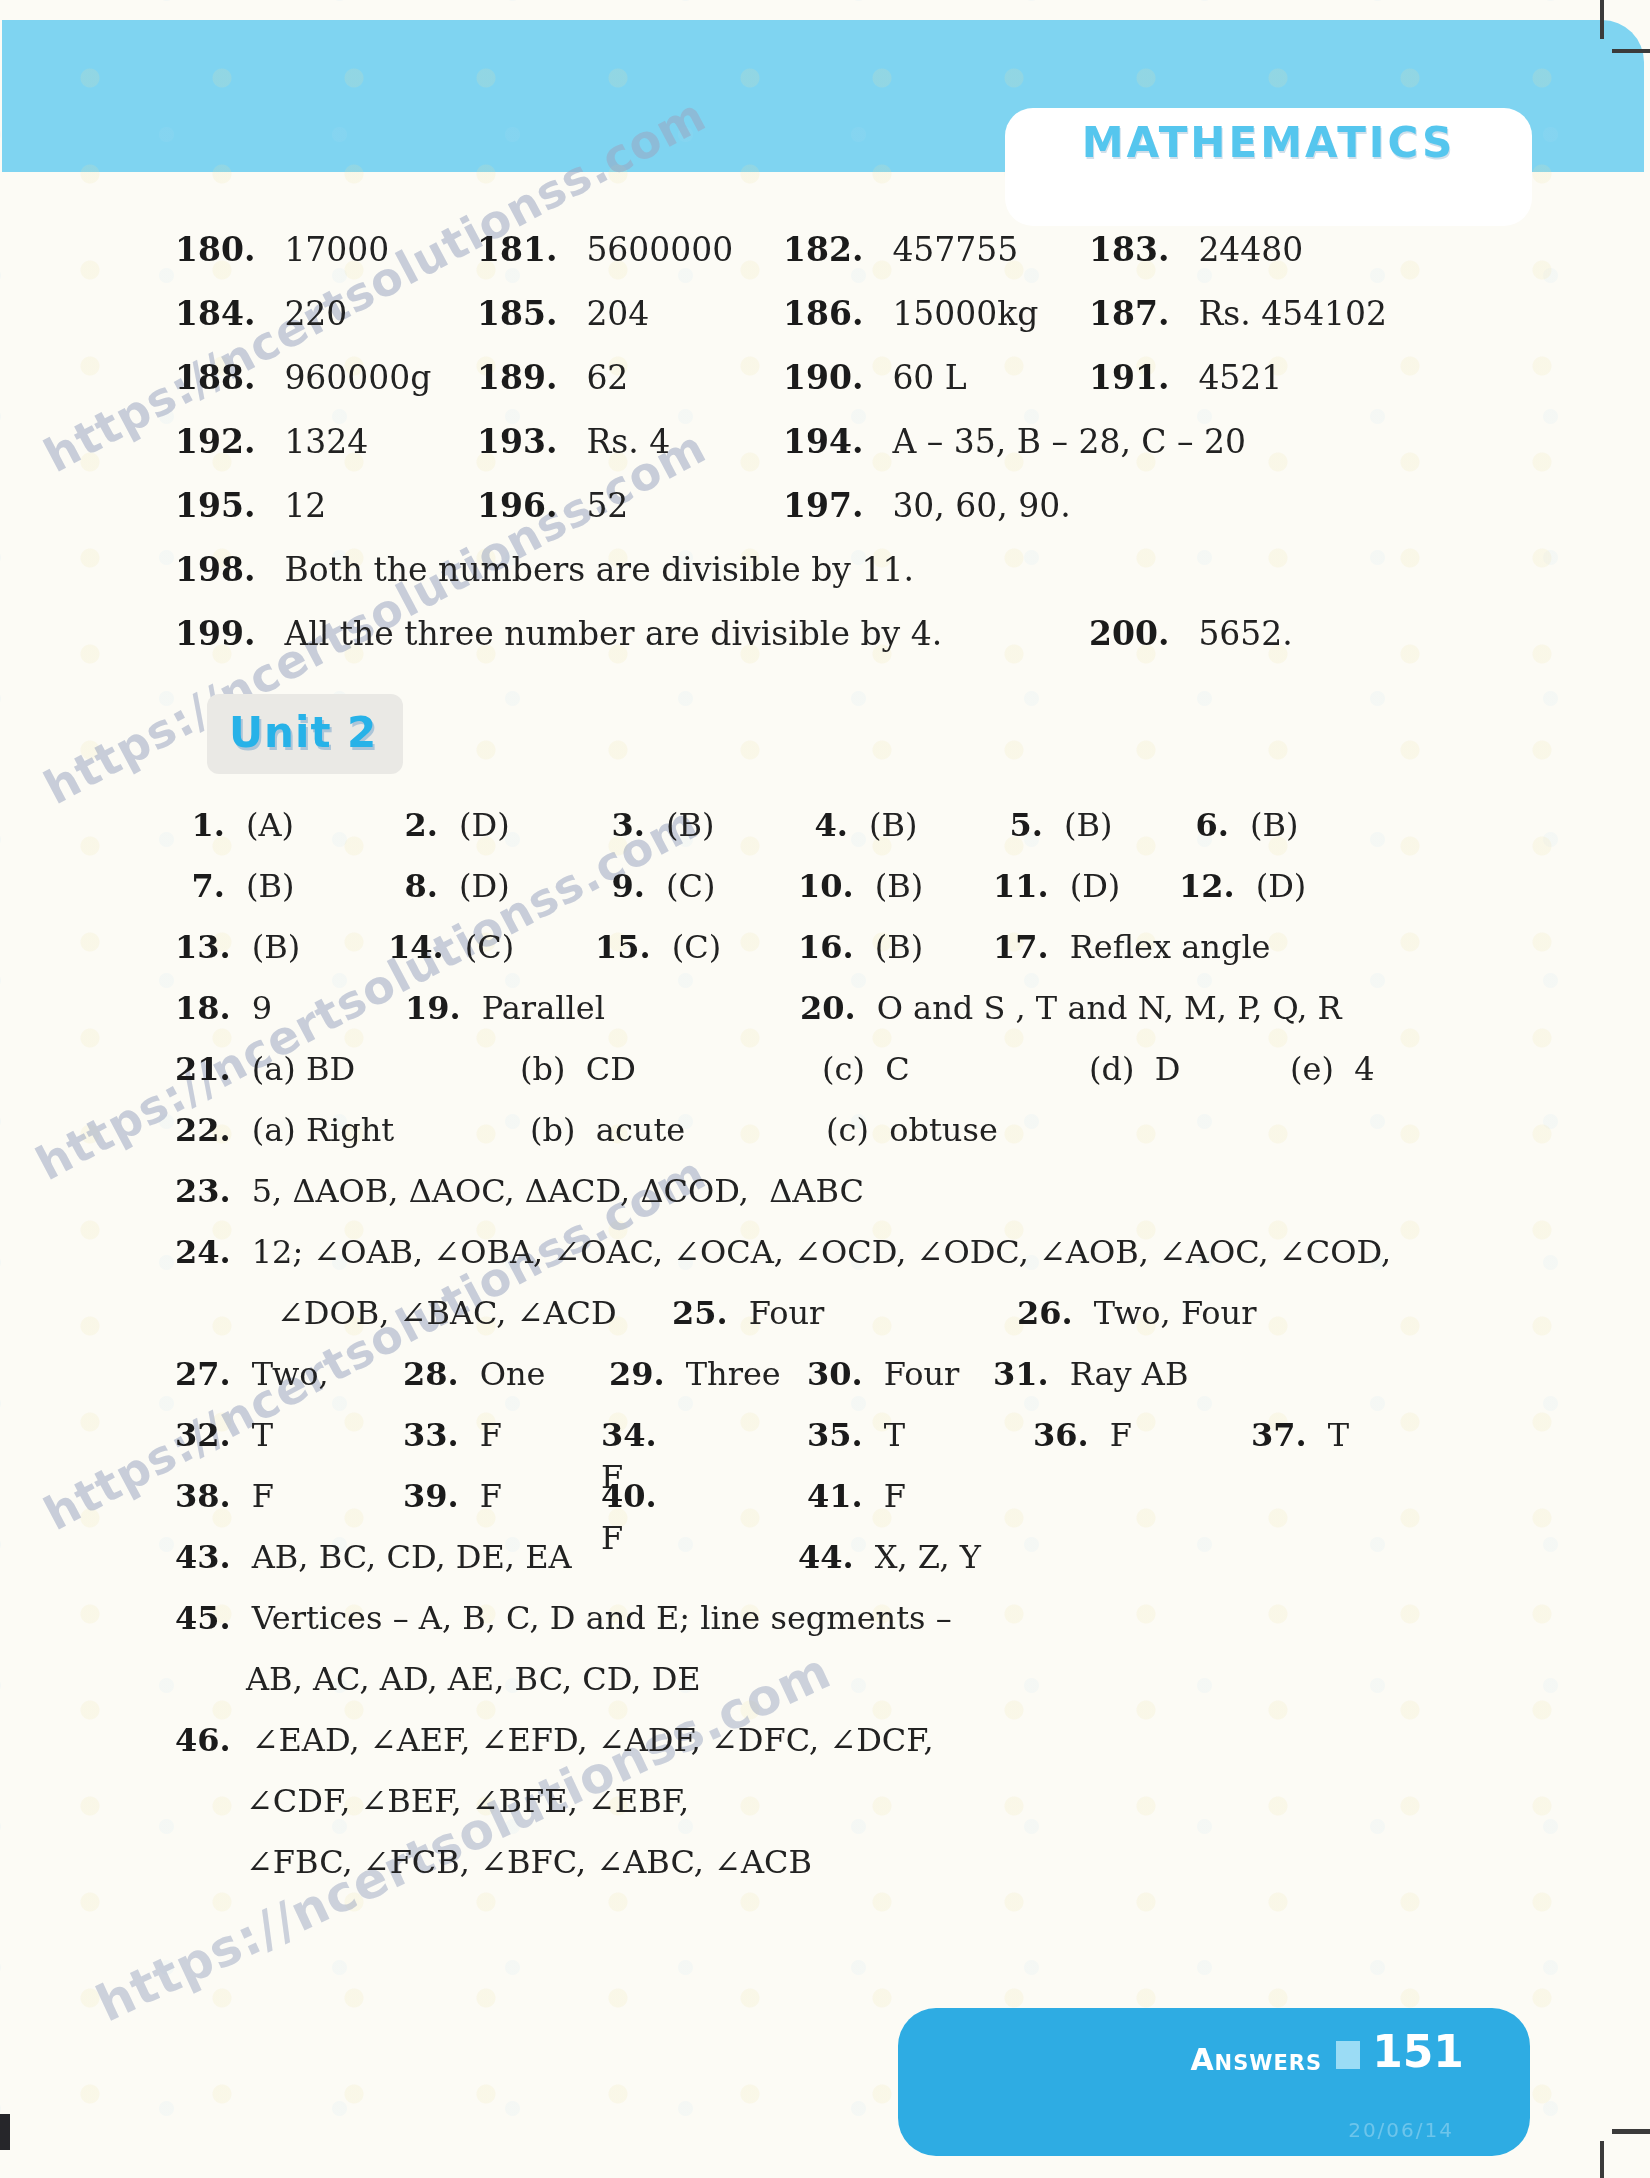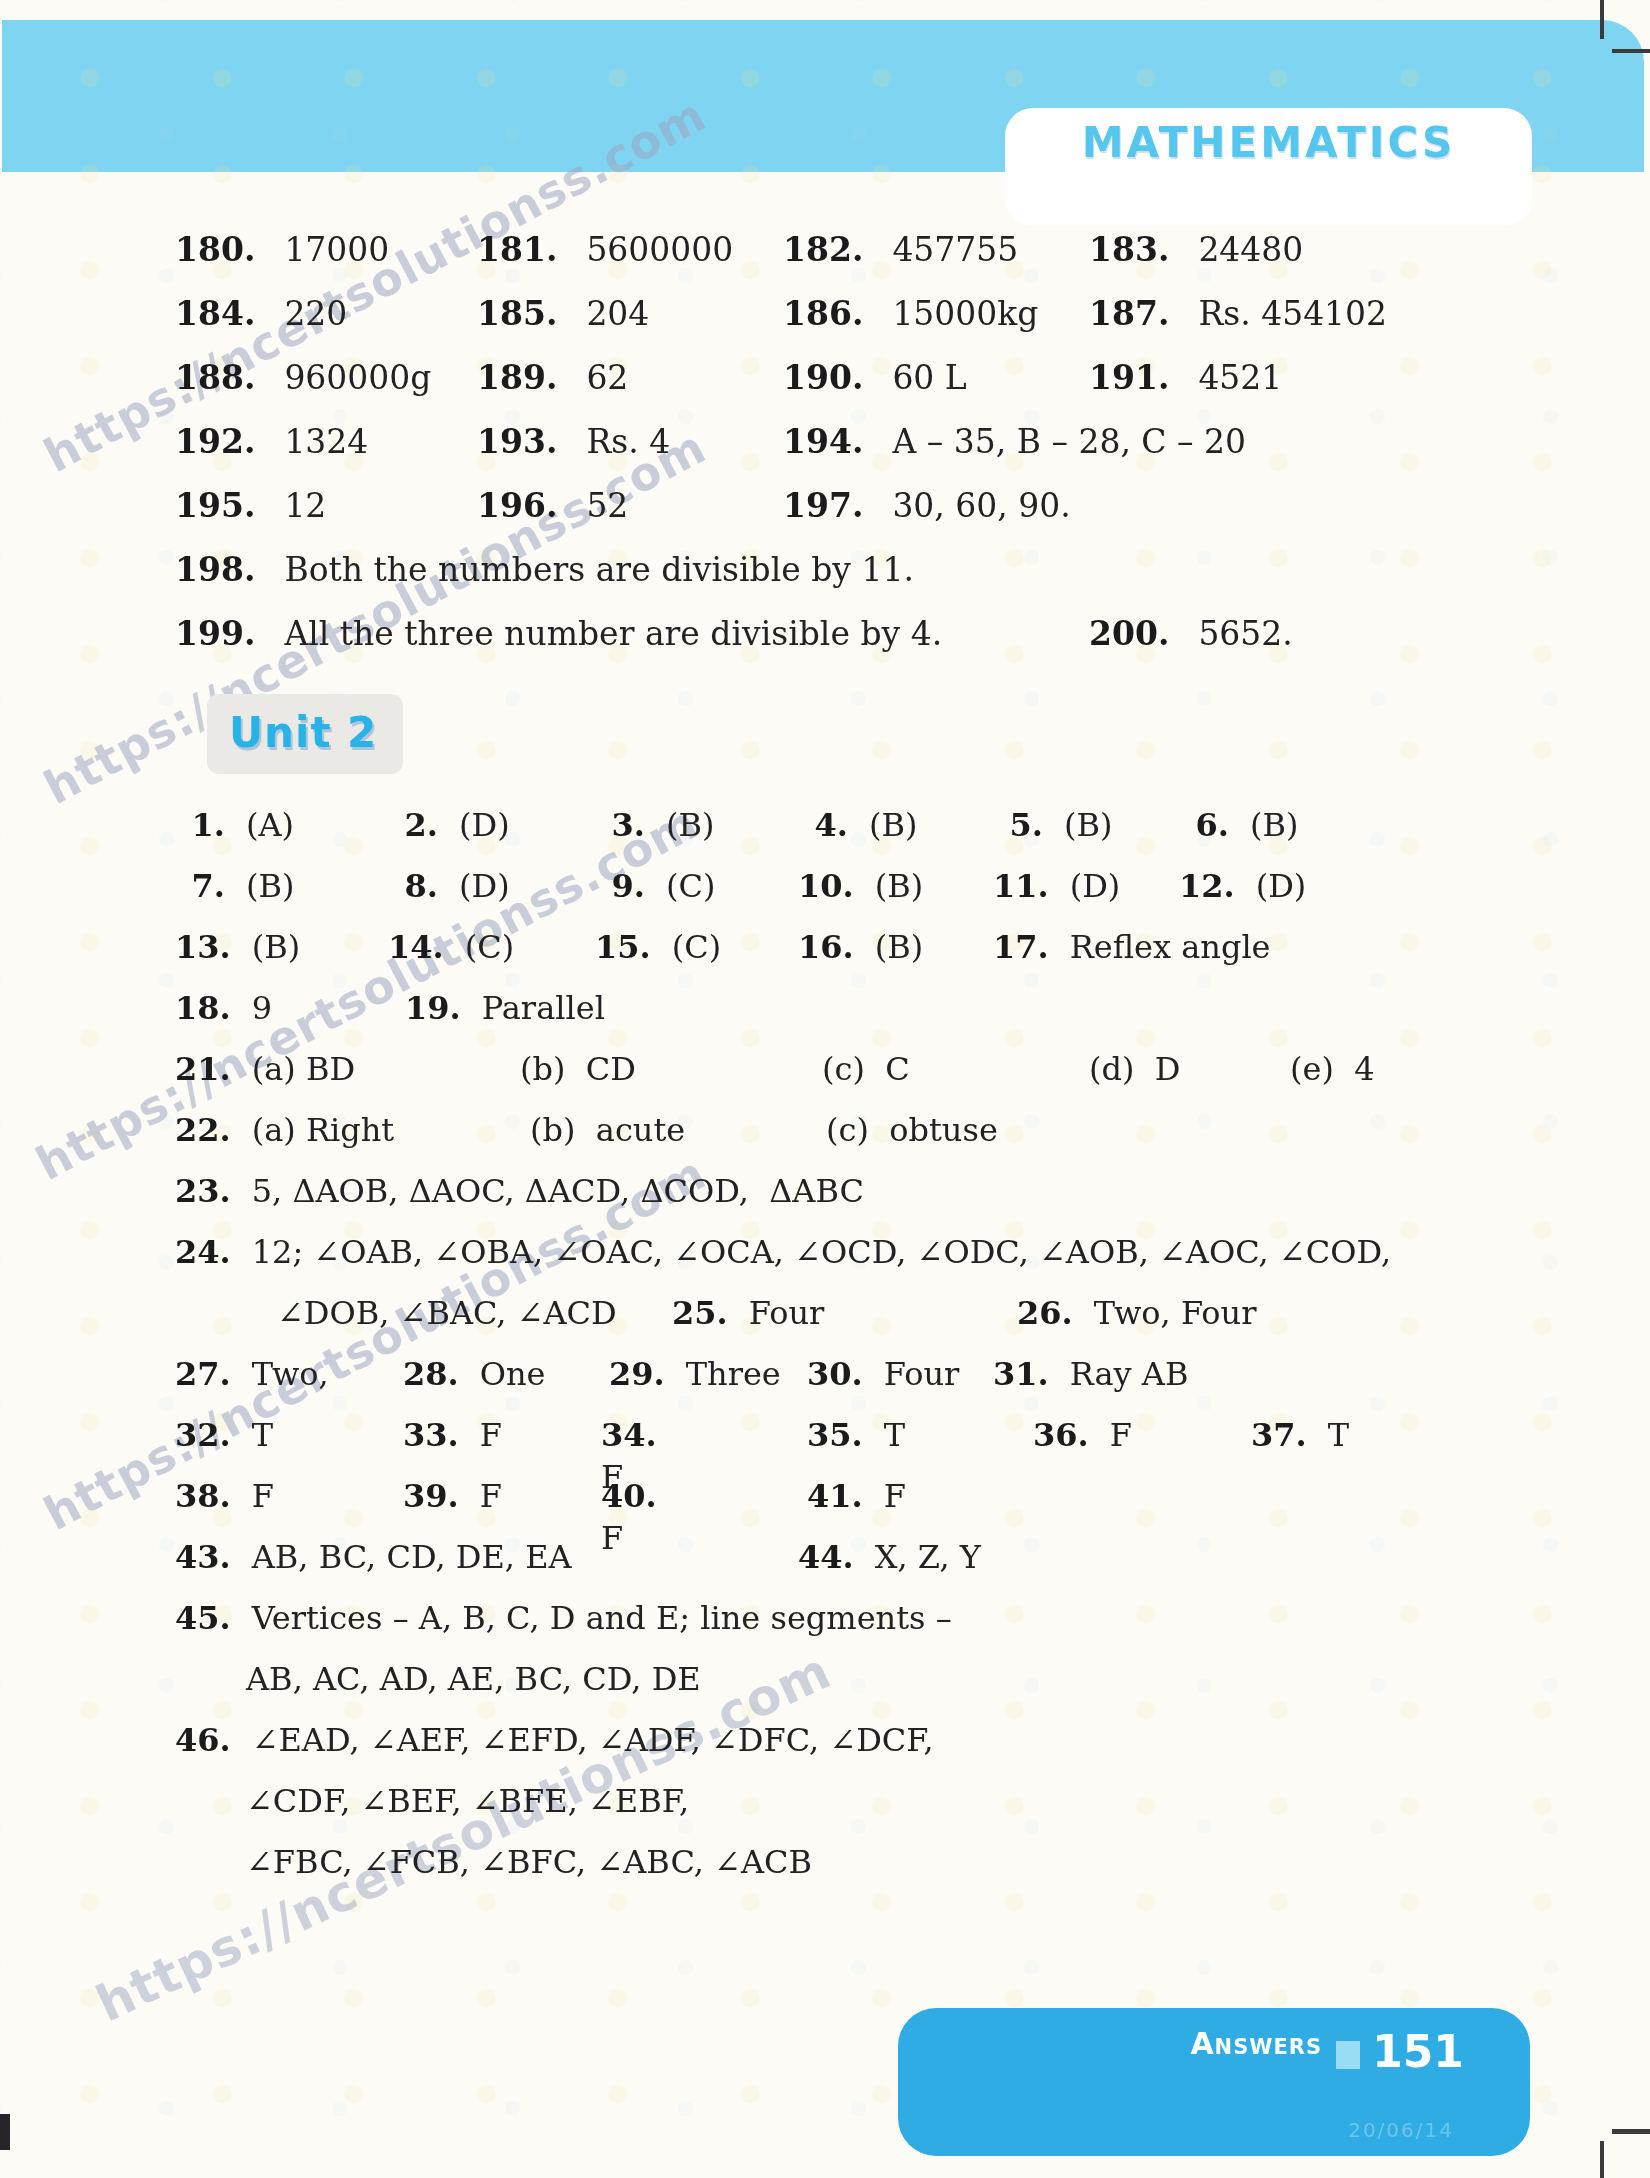--- a/index.html
+++ b/index.html
@@ -87,21 +87,21 @@
   
   .unit-box{position:absolute;left:165px;top:694px;width:196px;height:80px;background:var(--unitBox);
             border-radius:12px;z-index:2;box-sizing:border-box;padding:14px 0 0 22px;margin-left:42px;}
   .unit-box .unit-label{font-family:"DejaVu Sans","Liberation Sans",sans-serif;font-weight:bold;
             font-size:42px;color:var(--unit);letter-spacing:1px;
             text-shadow:2px 3px 0 rgba(120,168,205,0.55);}
 
   
   .footer-box{position:absolute;left:898px;top:2008px;width:632px;height:148px;background:var(--footerBg);
               border-radius:38px;z-index:4;}
-  .footer-line{position:absolute;right:66px;top:18px;display:flex;align-items:flex-start;}
+  .footer-line{position:absolute;right:66px;top:18px;display:flex;align-items:flex-end;}
   .footer-answers{font-family:"DejaVu Sans","Liberation Sans",sans-serif;font-weight:bold;
               font-variant:small-caps;font-size:30px;color:#ffffff;letter-spacing:1px;}
   .footer-square{display:inline-block;width:24px;height:28px;background:var(--footerSquare);
               margin:0 12px 0 14px;align-self:center;transform:translateY(3px);}
   .footer-page{font-family:"DejaVu Sans","Liberation Sans",sans-serif;font-weight:bold;
               font-size:44px;color:#ffffff;}
   .footer-note{position:absolute;right:76px;bottom:14px;font-family:"DejaVu Sans",sans-serif;
               font-size:20px;color:rgba(255,255,255,0.30);letter-spacing:2px;}
 </style>
 </head>
@@ -182,20 +182,21 @@
       <div class="line u6">
         <span class="cell"><span class="n">13.</span><span class="v">(B)</span></span>
         <span class="cell"><span class="n">14.</span><span class="v">(C)</span></span>
         <span class="cell"><span class="n">15.</span><span class="v">(C)</span></span>
         <span class="cell"><span class="n">16.</span><span class="v">(B)</span></span>
         <span class="cell"><span class="n">17.</span><span class="v">Reflex angle</span></span>
       </div>
       <div class="line u3a">
         <span class="cell"><span class="n">18.</span><span class="v">9</span></span>
         <span class="cell"><span class="n">19.</span><span class="v">Parallel</span></span>
+        <span class="cell"><span class="n">20.</span><span class="v">O and S , T and N, M, P, Q, R</span></span>
       </div>
       <div class="line u5b">
         <span class="cell"><span class="n">21.</span><span class="v">(a) BD</span></span>
         <span class="cell"><span class="v">(b)  CD</span></span>
         <span class="cell"><span class="v">(c)  C</span></span>
         <span class="cell"><span class="v">(d)  D</span></span>
         <span class="cell"><span class="v">(e)  4</span></span>
       </div>
       <div class="line u3b">
         <span class="cell"><span class="n">22.</span><span class="v">(a) Right</span></span>

